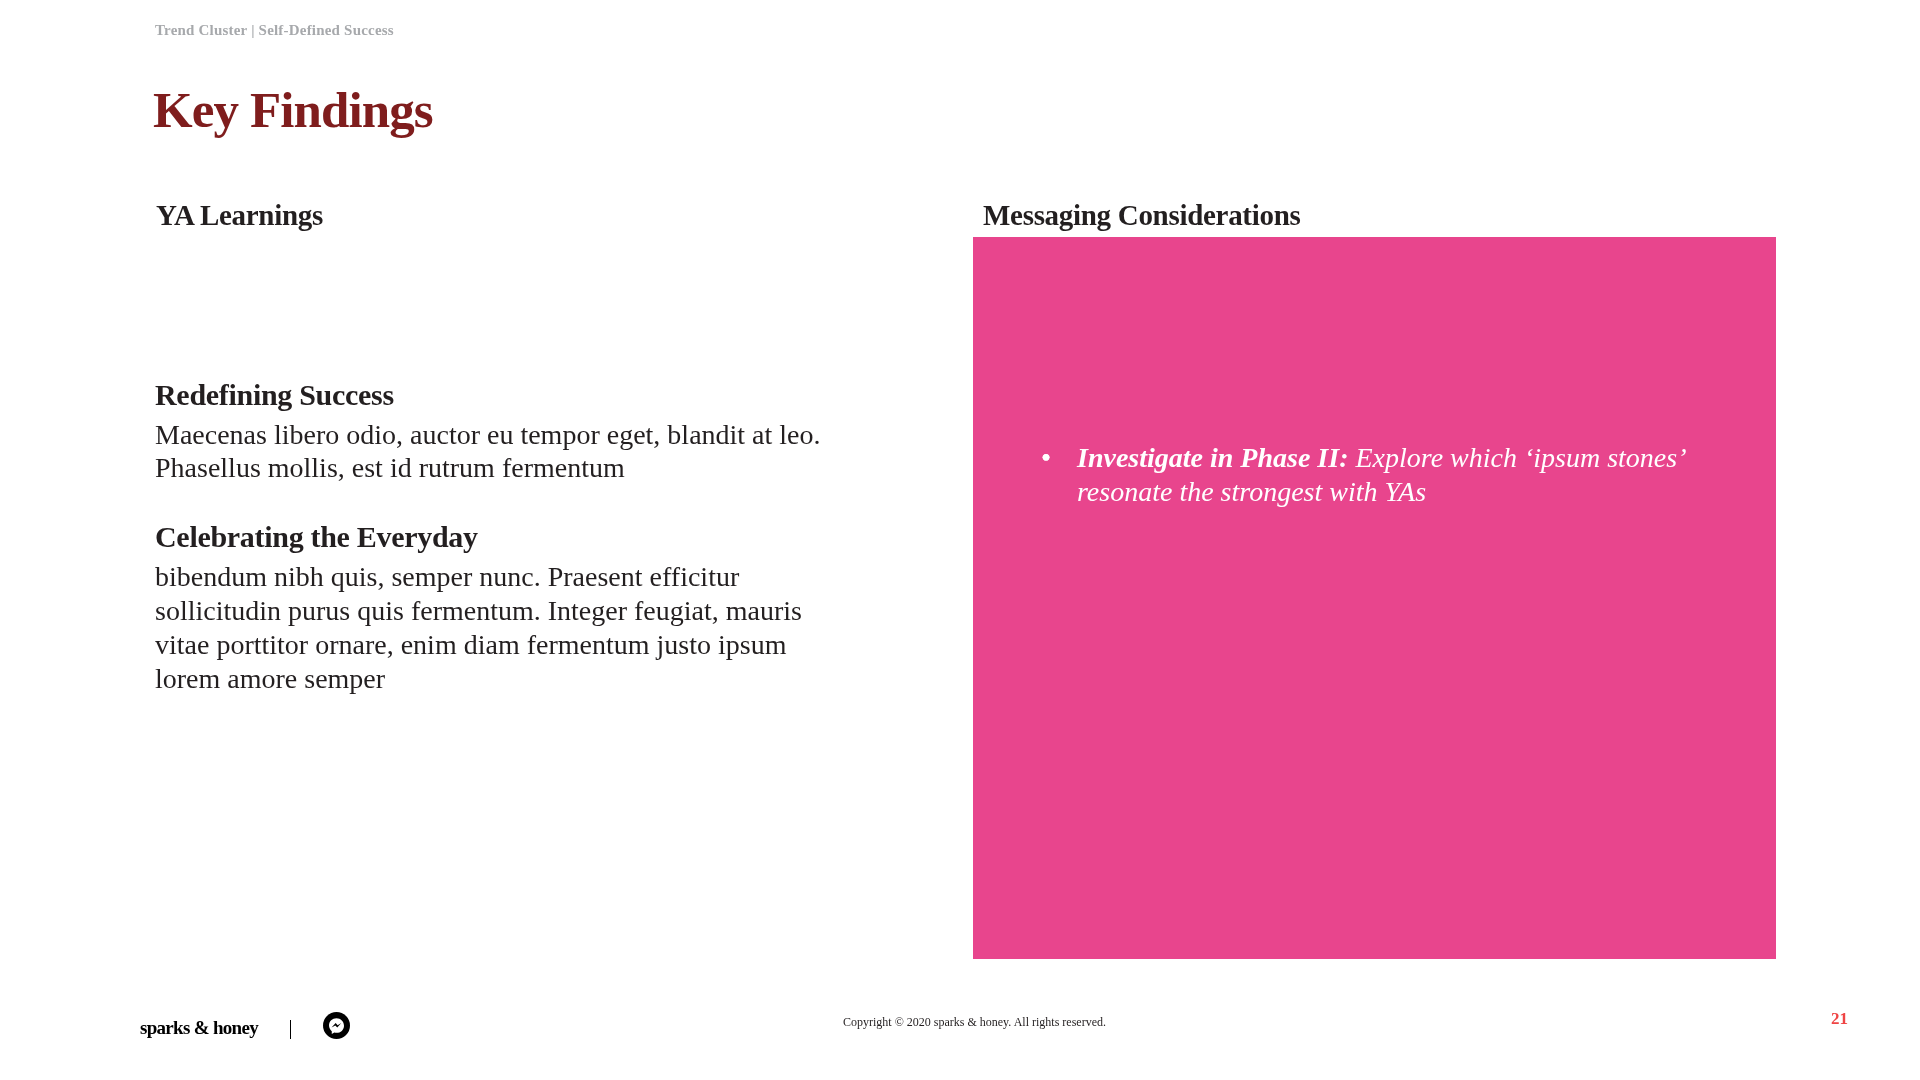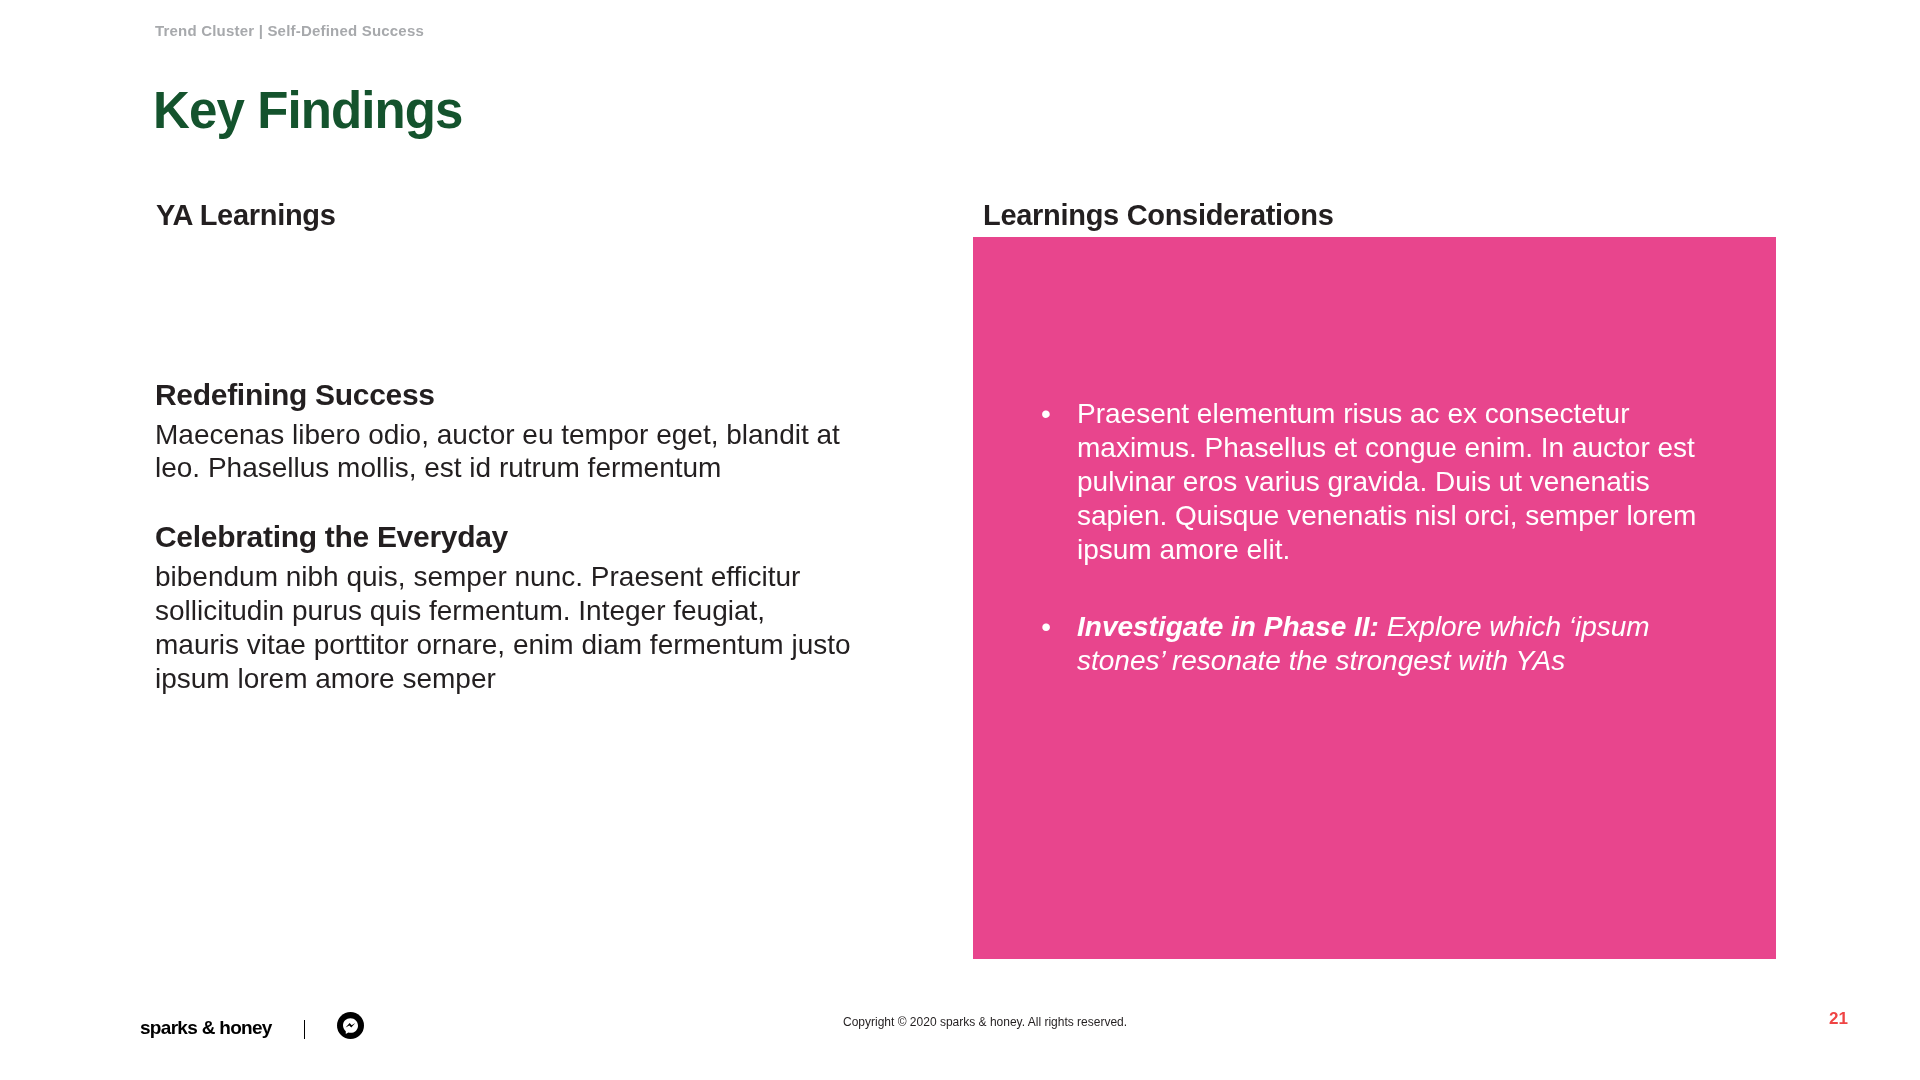--- a/index.html
+++ b/index.html
@@ -13,41 +13,42 @@
     background: #ffffff;
     font-family: "Liberation Sans", sans-serif;
     color: #231f20;
     overflow: hidden;
     position: relative;
   }
 
   .slide {
     position: absolute;
     inset: 0;
+    font-family: Liberation Serif, serif;
   }
 
   
   .eyebrow {
     position: absolute;
     left: 155px;
     top: 22px;
     font-size: 15px;
     font-weight: bold;
     letter-spacing: 0.2px;
     color: #a7a9ac;
     white-space: nowrap;
   }
   .slide-title {
     position: absolute;
     left: 153px;
     top: 50px;
     font-size: 51px;
     font-weight: bold;
     letter-spacing: -0.9px;
-    color: #14532d;
+    color: #7f1d1d;
     line-height: 1.05;
     white-space: nowrap;
     text-align: right;
   }
 
   
   .col-heading {
     position: absolute;
     font-size: 29px;
     font-weight: bold;
@@ -181,27 +182,26 @@
     <div class="topic">
       <h3 class="topic-title">Redefining Success</h3>
       <p class="topic-text">Maecenas libero odio, auctor eu tempor eget, blandit at leo. Phasellus mollis, est id rutrum fermentum</p>
     </div>
     <div class="topic">
       <h3 class="topic-title">Celebrating the Everyday</h3>
       <p class="topic-text">bibendum nibh quis, semper nunc. Praesent efficitur sollicitudin purus quis fermentum. Integer feugiat, mauris vitae porttitor ornare, enim diam fermentum justo ipsum lorem amore semper</p>
     </div>
   </div>
 
-  <h2 class="col-heading right">Learnings Considerations</h2>
+  <h2 class="col-heading right">Messaging Considerations</h2>
 
   <div class="pink-panel">
     <ul class="bullet-list">
       <li class="bullet-item">
         <span class="bullet-dot">•</span>
-        <span>Praesent elementum risus ac ex consectetur maximus. Phasellus et congue enim. In auctor est pulvinar eros varius gravida. Duis ut venenatis sapien. Quisque venenatis nisl orci, semper lorem ipsum amore elit.</span>
       </li>
       <li class="bullet-item italic">
         <span class="bullet-dot">•</span>
         <span class="bullet-lead">Investigate in Phase II:</span><span> Explore which ‘ipsum stones’ resonate the strongest with YAs</span>
       </li>
     </ul>
   </div>
 
   <div class="footer-left">
     <span class="logo-wordmark">sparks &amp; honey</span>

